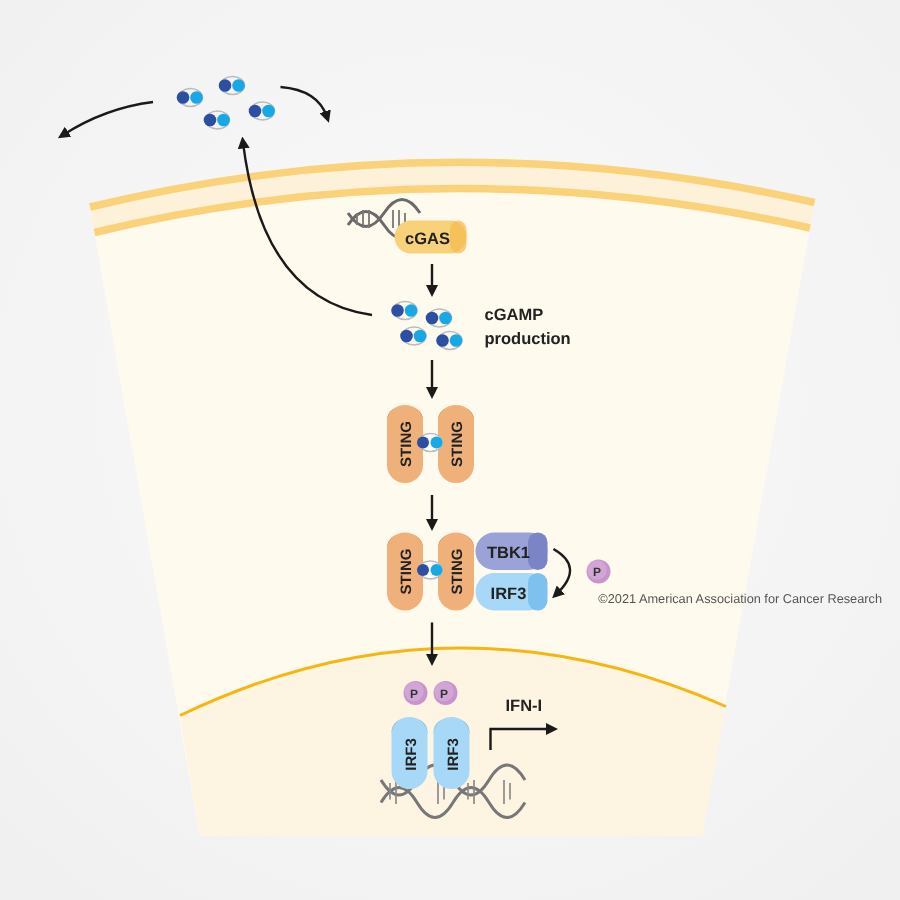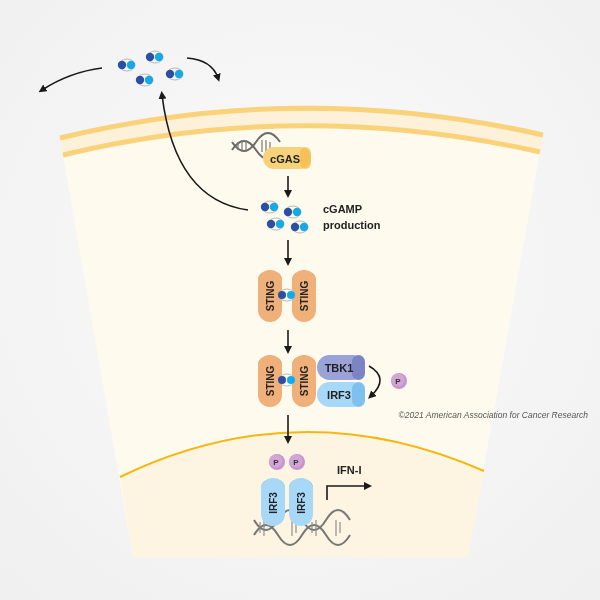--- a/index.html
+++ b/index.html
@@ -1,20 +1,20 @@
 <!DOCTYPE html>
 <html><head>
 <meta charset="utf-8">
 <style>
   html, body { margin: 0; padding: 0; }
   body { width: 600px; height: 600px; overflow: hidden; background: #ffffff; font-family: "Liberation Sans", sans-serif; }
   #stage { position: relative; width: 600px; height: 420px; }
   svg { position: absolute; left: 0; top: 0; }
   .lbl { font-family: "Liberation Sans", sans-serif; font-weight: bold; }
-  #copyright { position: absolute; right: 12px; bottom: 0; font-size: 8.5px; font-style: italic; color: #555; font-family: "Liberation Sans", sans-serif; }
+  #copyright { position: absolute; right: 12px; bottom: 16px; font-size: 8.5px; color: #555; font-family: "Liberation Sans", sans-serif; }
 </style>
 </head>
 <body>
 
 <div id="stage">
 <svg width="600" height="600" viewBox="0 0 600 600" xmlns="http://www.w3.org/2000/svg">
   <defs>
     <radialGradient id="bgGrad" cx="50%" cy="45%" r="70%">
       <stop offset="0%" stop-color="#fbfbfb"></stop>
       <stop offset="100%" stop-color="#f0f0f1"></stop>

